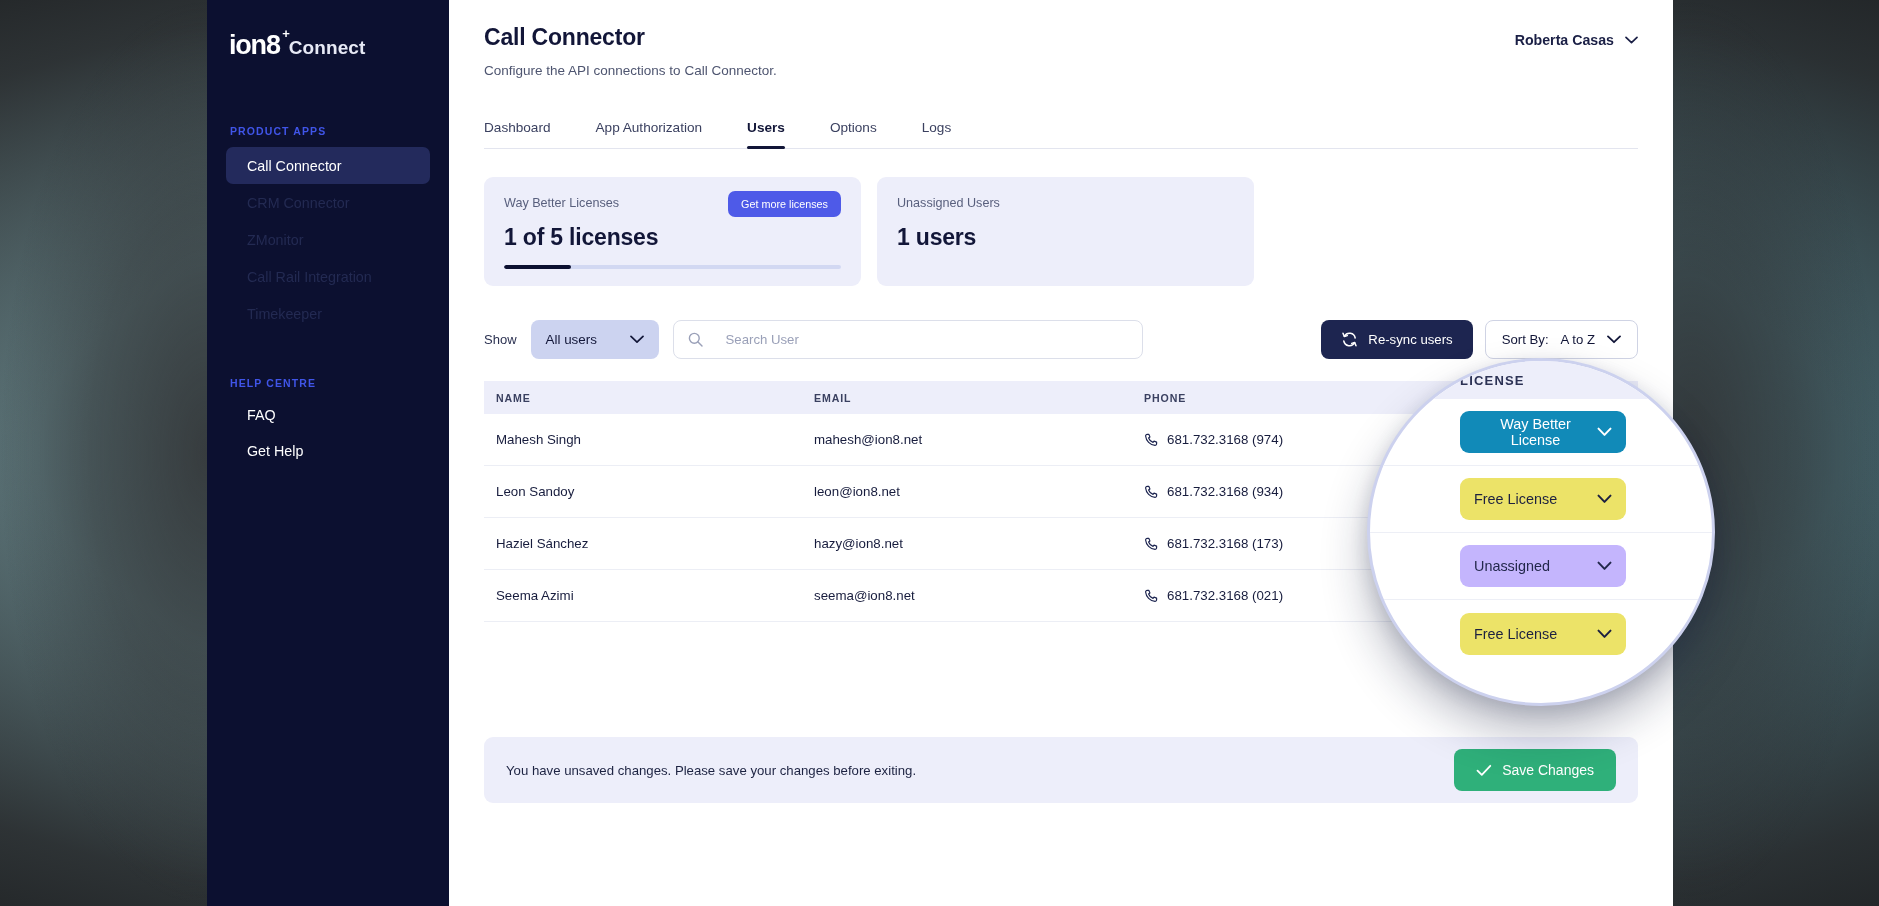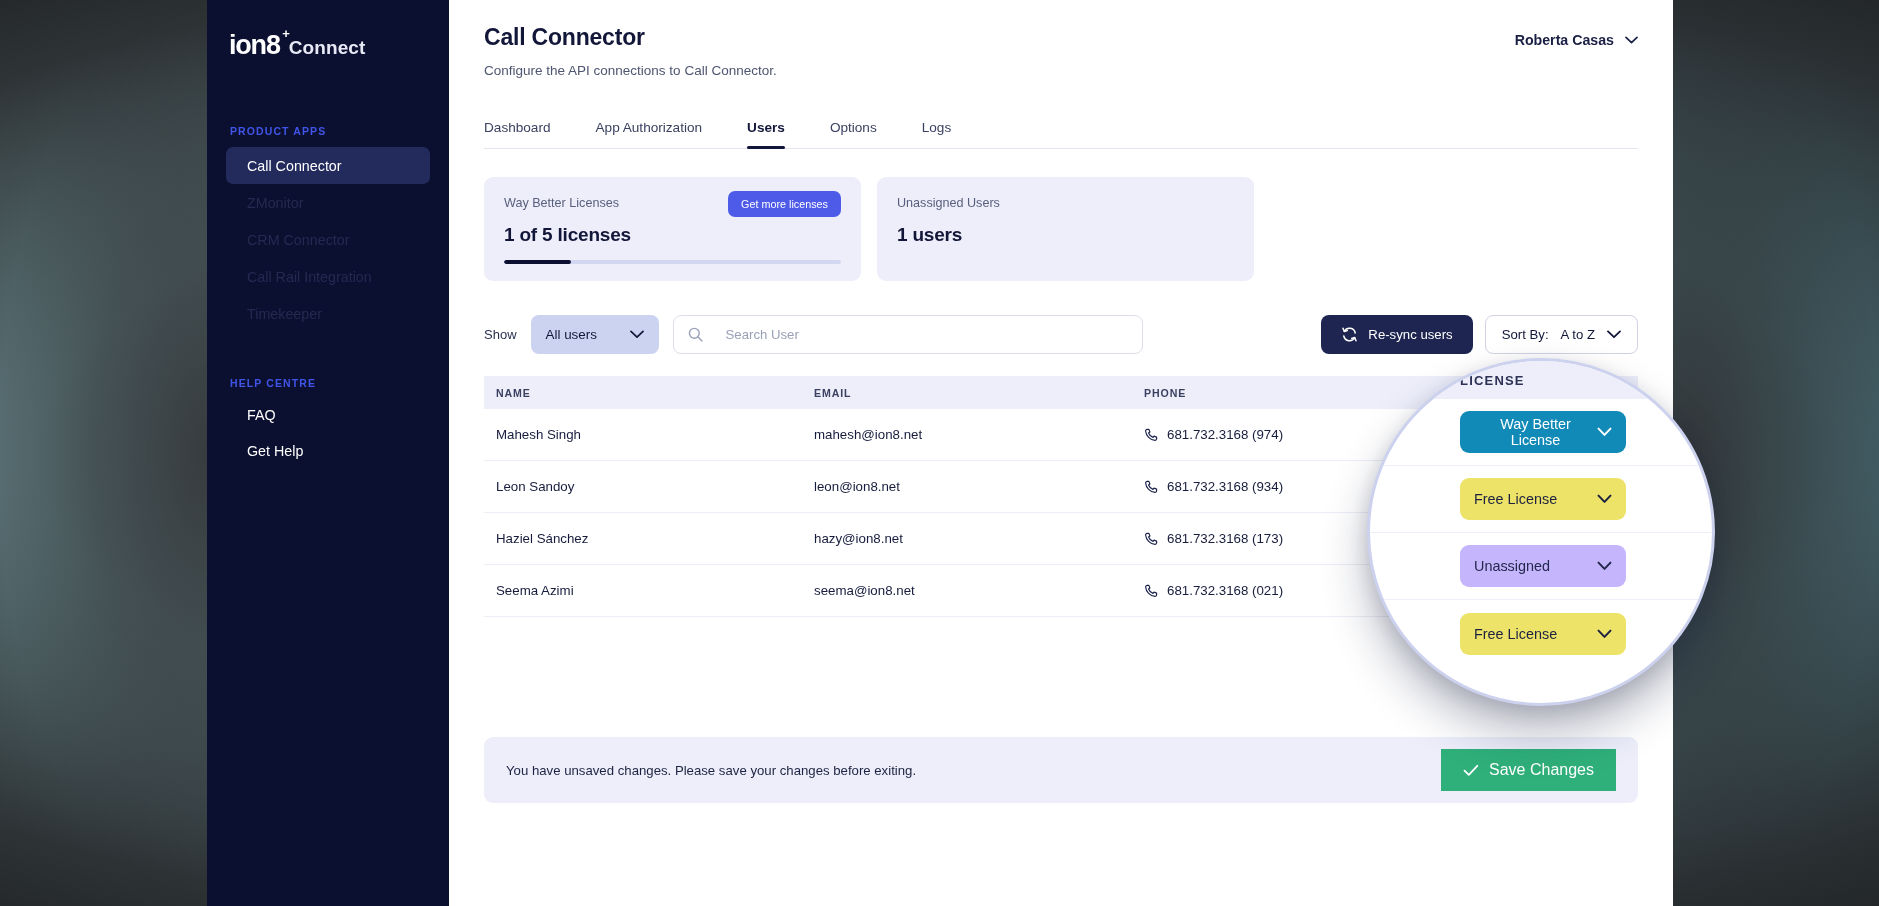--- a/index.html
+++ b/index.html
@@ -109,21 +109,21 @@
 
   
   .cards { display: flex; gap: 16px; margin-top: 28px; }
   .card {
     background: #edeefa; border-radius: 9px; padding: 19px 20px 17px 20px;
     position: relative;
   }
   .card.wide { width: 377px; }
   .card.narrow { width: 377px; }
   .card-label { font-size: 12.6px; color: #585f7d; }
-  .card-value { font-size: 19px; font-weight: 700; color: #121638; margin-top: 14px; letter-spacing: -.2px; }
+  .card-value { font-size: 23px; font-weight: 700; color: #121638; margin-top: 14px; letter-spacing: -.2px; }
   .btn-getmore {
     position: absolute; top: 14px; right: 20px;
     background: #4e5ae8; color: #fff; font-size: 10.8px;
     padding: 7px 13px; border-radius: 7px; border: none; cursor: pointer;
     white-space: nowrap;
   }
   .progress {
     margin-top: 14px; height: 4px; border-radius: 3px; background: #d2d8f2;
     overflow: hidden;
   }
@@ -225,23 +225,23 @@
 
   
   .savebar {
     position: absolute; left: 35px; right: 35px; bottom: 103px;
     background: #edeefa; border-radius: 9px; height: 66px;
     display: flex; align-items: center; padding: 0 22px;
   }
   .savebar-text { font-size: 13.2px; color: #1d2342; }
   .btn-save {
     margin-left: auto; background: #2fb07a; color: #fff; border: none;
-    border-radius: 0; height: 42px; padding: 0 22px;
+    border-radius: 8px; height: 42px; padding: 0 22px;
     display: flex; align-items: center; gap: 10px;
-    font-size: 16px; cursor: pointer; font-family: inherit;
+    font-size: 14px; cursor: pointer; font-family: inherit;
   }
 
   svg { display: block; }
 </style>
 </head>
 <body>
 
 <div id="backdrop"></div>
 
 <div id="app">
@@ -255,24 +255,24 @@
       </span>
       <span class="brand-name">Connect</span>
     </div>
 
     <div class="nav-section-title">PRODUCT APPS</div>
 
     <div class="nav-item active">
       <span>Call Connector</span>
     </div>
     <div class="nav-item dim">
+      <span>CRM Connector</span>
+    </div>
+    <div class="nav-item dim">
       <span>ZMonitor</span>
-    </div>
-    <div class="nav-item dim">
-      <span>CRM Connector</span>
     </div>
     <div class="nav-item dim">
       <span>Call Rail Integration</span>
     </div>
     <div class="nav-item dim">
       <span>Timekeeper</span>
     </div>
 
     <div class="help-title">HELP CENTRE</div>
 

